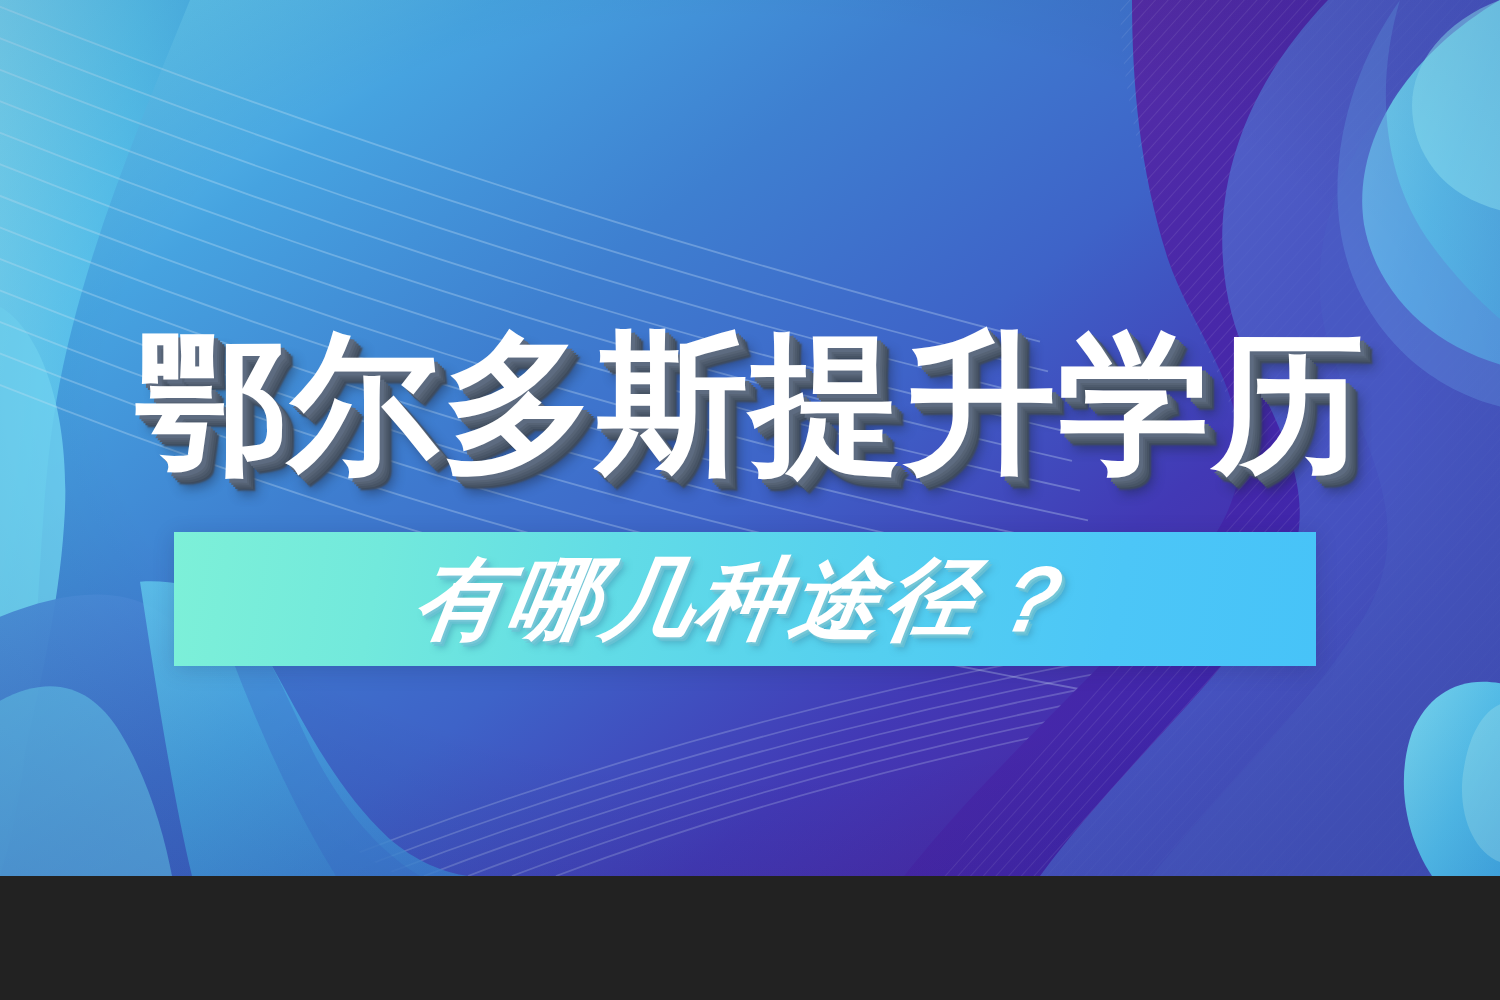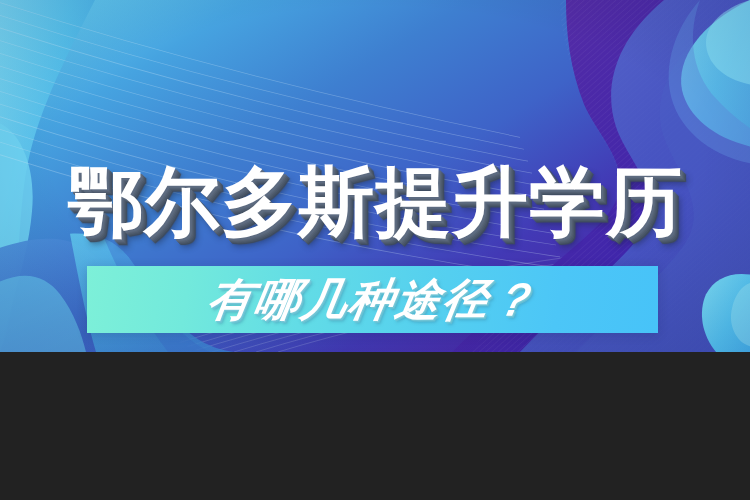--- a/index.html
+++ b/index.html
@@ -3,21 +3,21 @@
 <meta charset="utf-8">
 <style>
   html, body {
     margin: 0;
     padding: 0;
     background: #222;
   }
   #banner {
     position: relative;
     width: 750px;
-    height: 352px;
+    height: 438px;
     overflow: hidden;
     font-family: "Liberation Sans", "DejaVu Sans", sans-serif;
     background: #3E77C8;
     user-select: none;
   }
 
   
   .layer {
     position: absolute;
     inset: 0;

